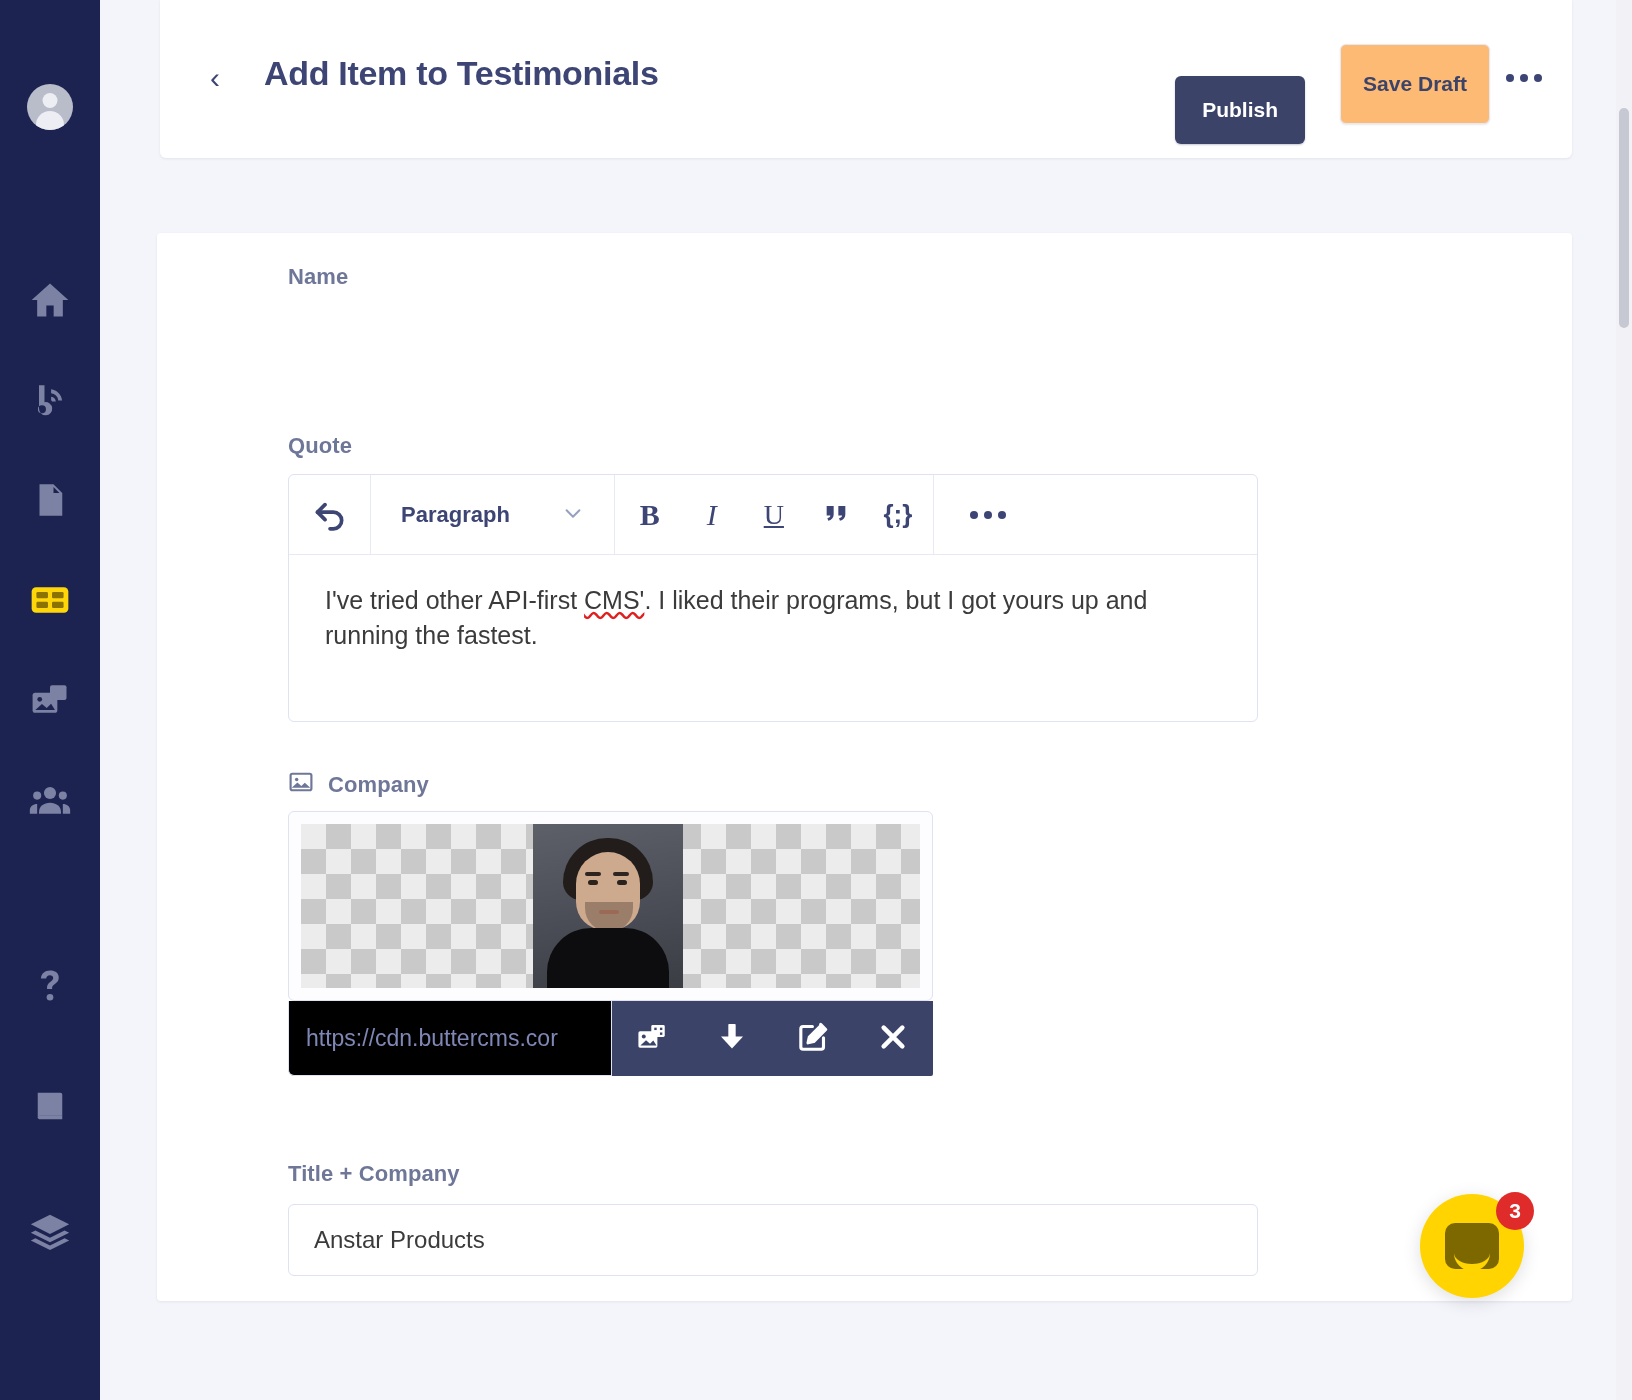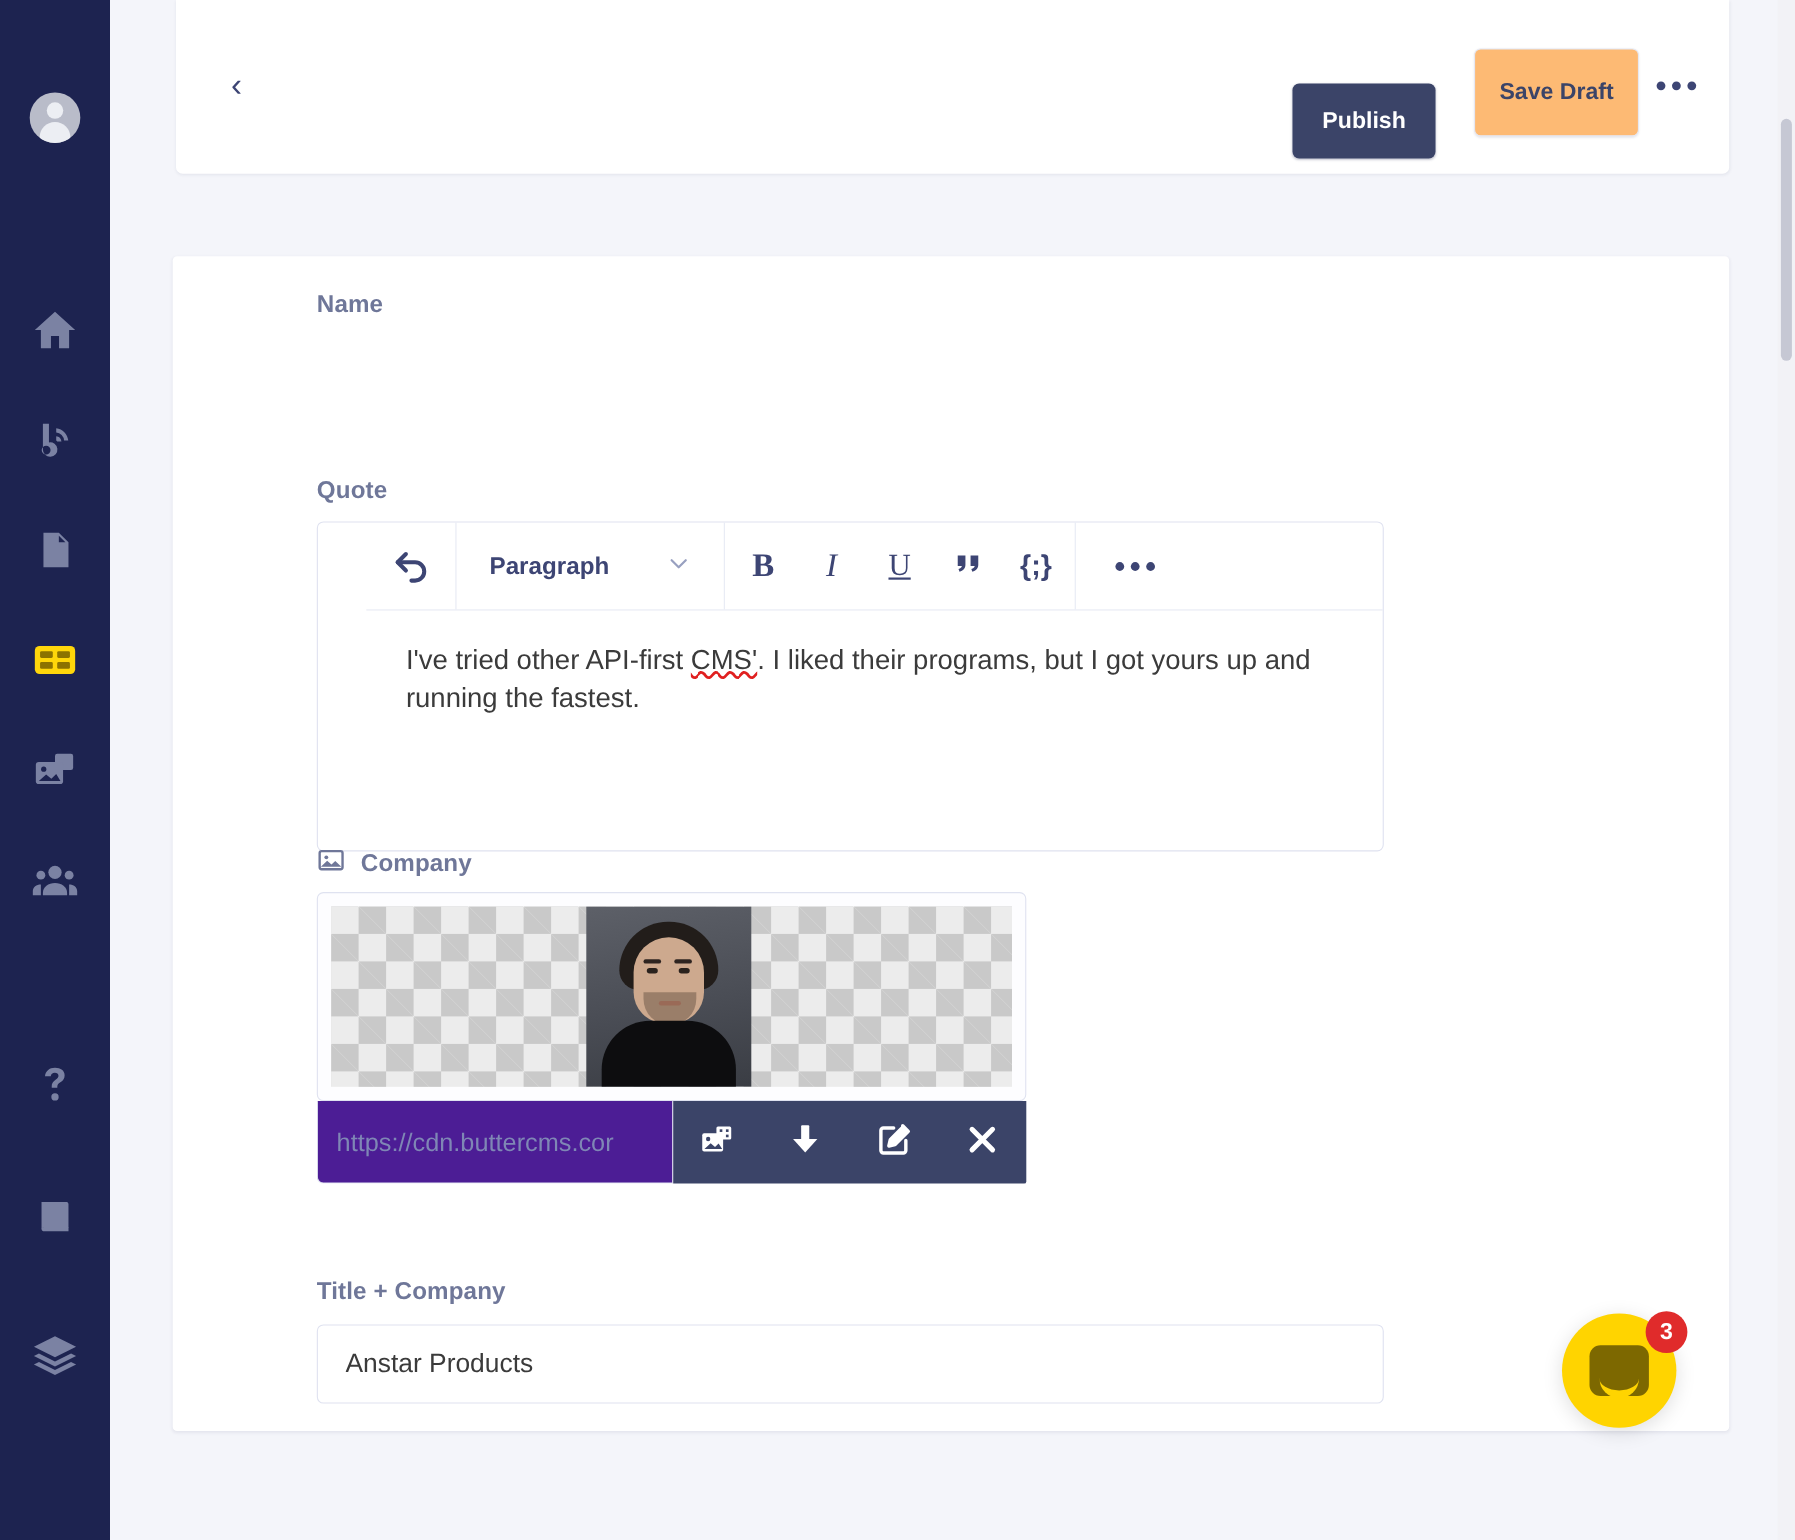--- a/index.html
+++ b/index.html
@@ -156,25 +156,24 @@
     padding: 0 25px;
     font-family: "Liberation Sans", sans-serif;
     outline: none;
   }
   .inp-name  { top: 73px; }
   .inp-title { top: 971px; }
 
   
   .rte {
     position: absolute; left: 131px; top: 241px;
-    width: 970px; height: 300px;
+    width: 970px; height: 248px;
     border: 1px solid #dfe2f0;
     border-radius: 6px;
     background: #ffffff;
-    padding-left: 44px;
   }
   .rte-toolbar {
     position: relative;
     height: 80px;
     border-bottom: 1px solid #e7eaf4;
     display: flex; align-items: stretch;
   }
   .tb-undo {
     width: 82px;
     border-right: 1px solid #e7eaf4;
@@ -283,21 +282,21 @@
   .media-footer {
     position: absolute; left: 131px; top: 768px;
     width: 645px; height: 75px;
     display: flex;
   }
   .media-url {
     flex: 0 0 324px;
     border: 1px solid #dfe2f0;
     border-top: none;
     border-radius: 0 0 0 6px;
-    background: #4c1d95;
+    background: #000000;
     display: flex; align-items: center;
     padding-left: 17px;
     font-size: 23px; color: #7f87b5;
     white-space: nowrap; overflow: hidden;
   }
   .media-actions {
     flex: 1 1 auto;
     background: #3b4468;
     display: flex; align-items: center; justify-content: space-around;
     border-radius: 0 0 2px 0;
@@ -460,20 +459,21 @@
   </nav>
 
   <div class="main">
 
     <div class="top-strip">
       <span class="top-strip-tab"></span>
     </div>
 
     <div class="header-card">
       <div class="back-chevron">‹</div>
+      <div class="page-title">Add Item to Testimonials</div>
 
       <button class="btn-publish">Publish</button>
       <button class="btn-draft">Save Draft</button>
       <div class="btn-more">
         <span class="dots">
           <i></i>
             <i></i>
             <i></i>
         </span>
       </div>

